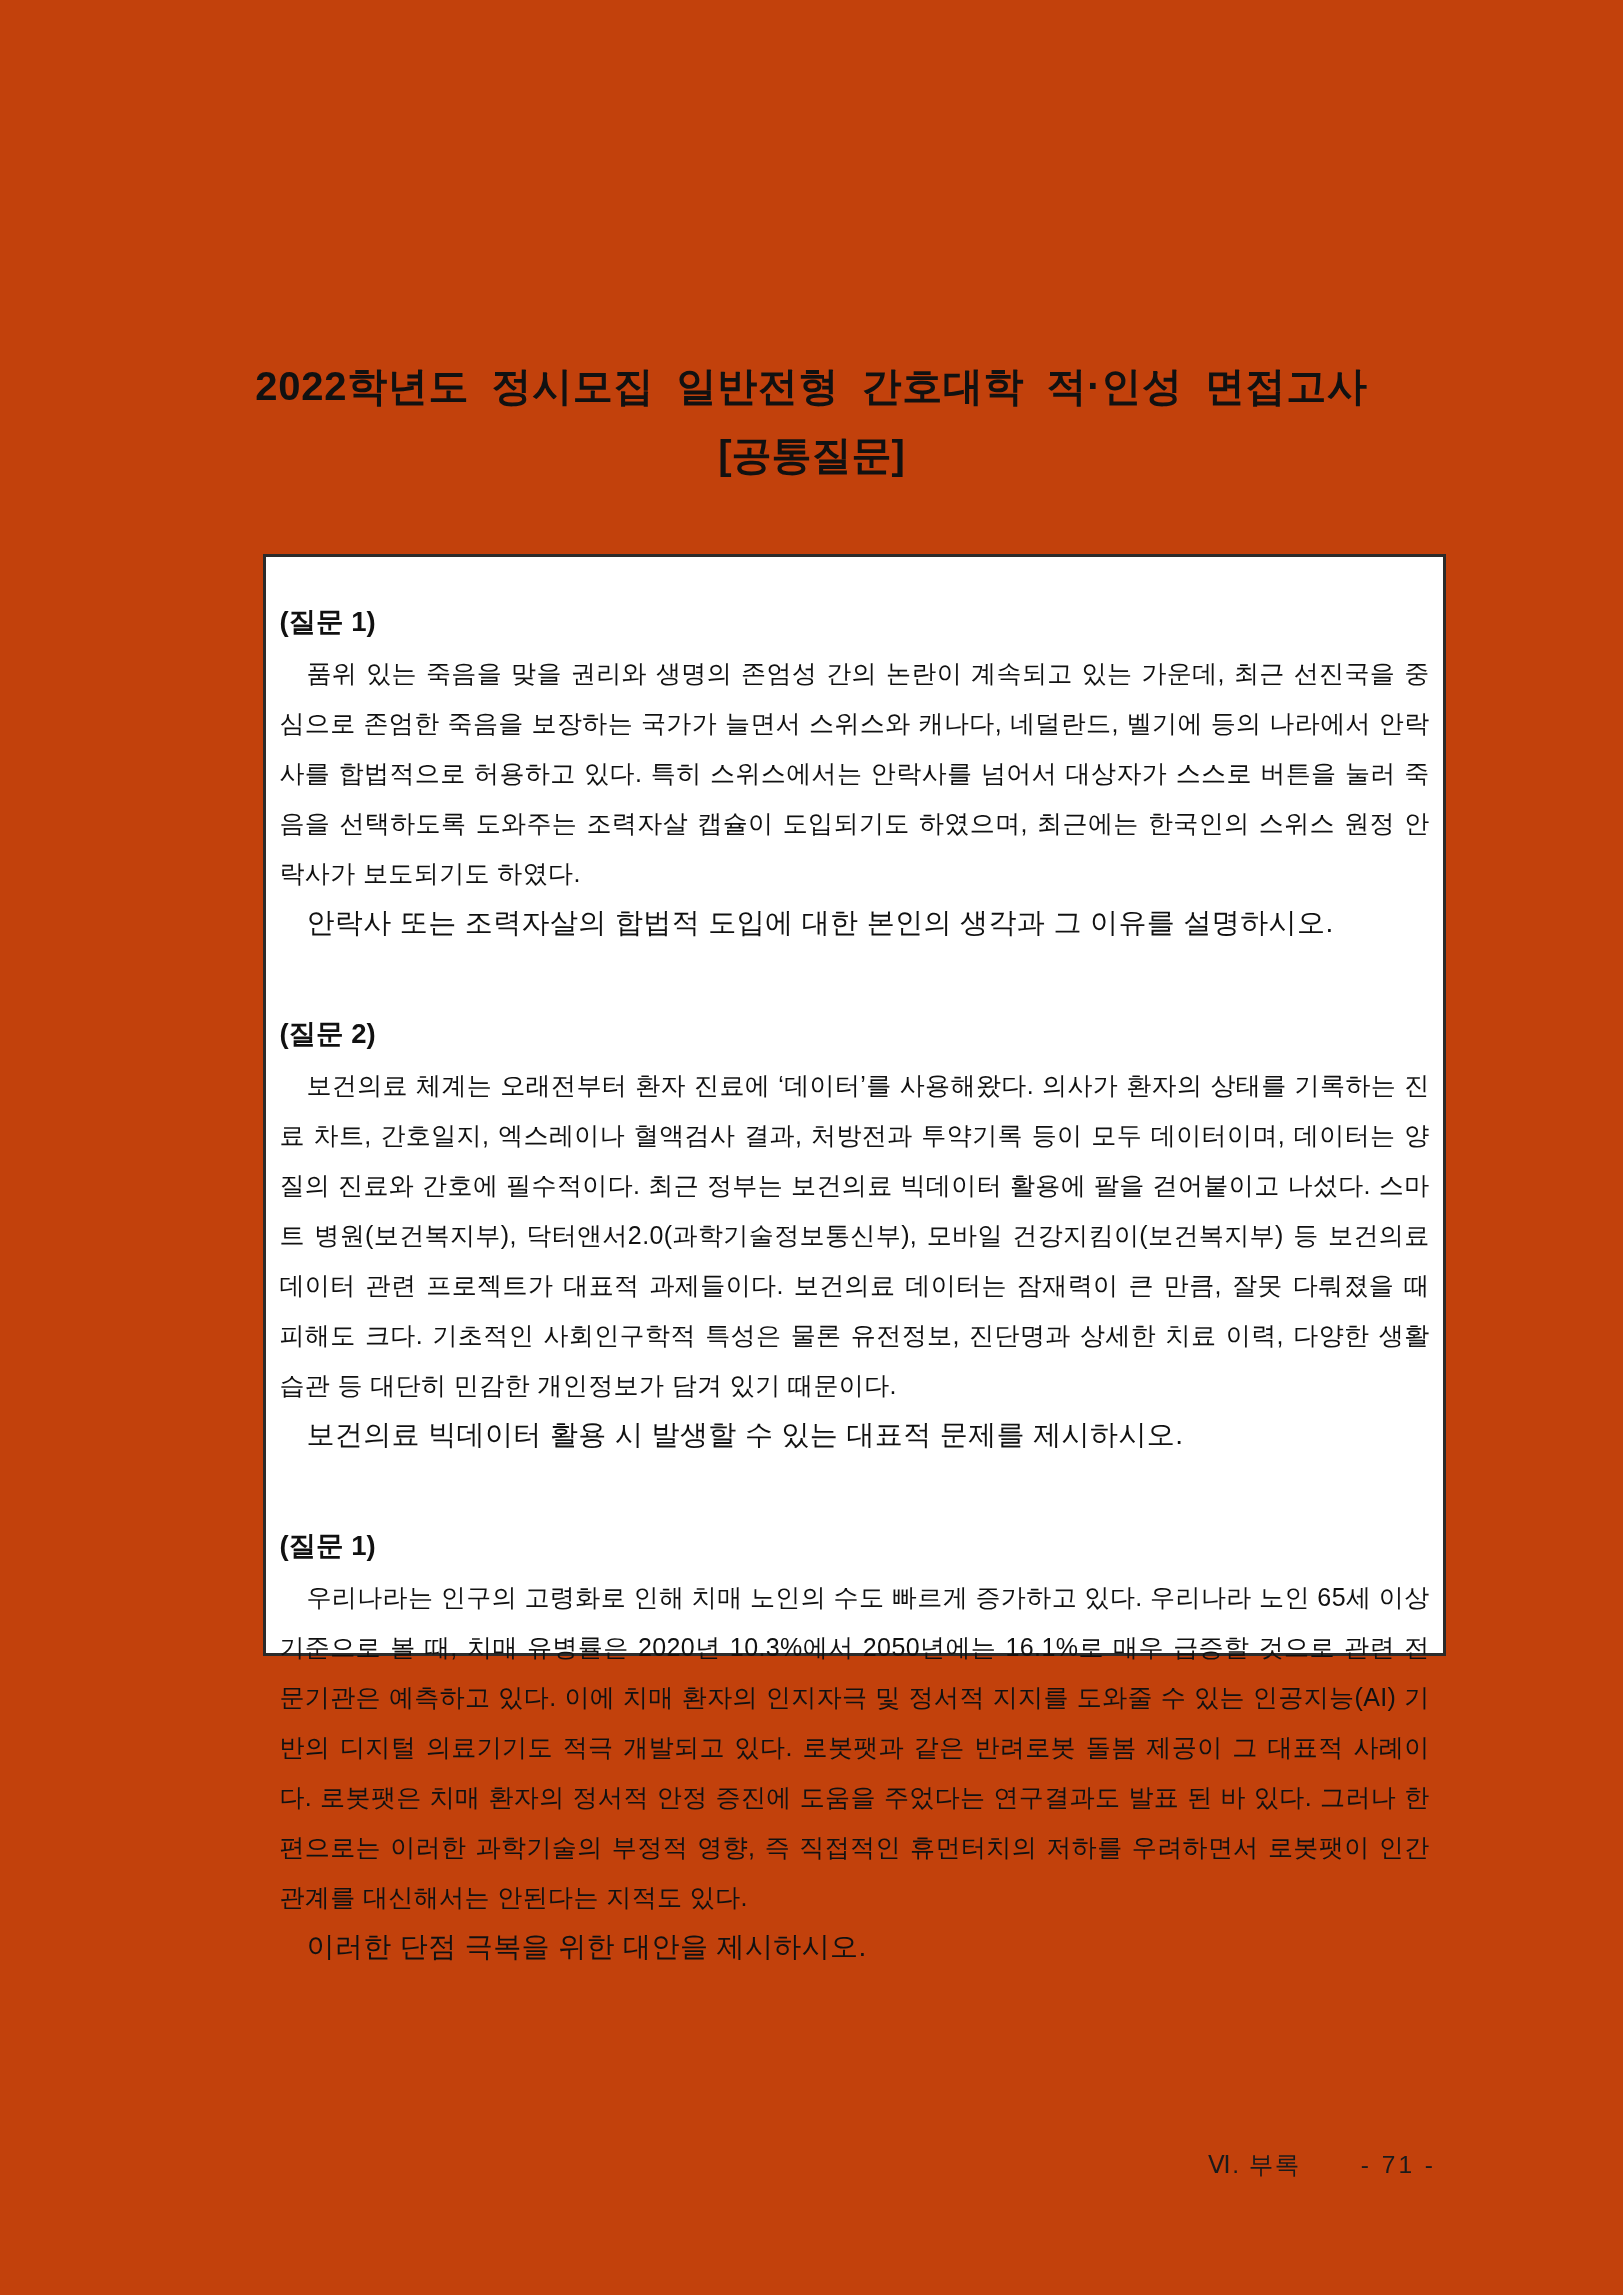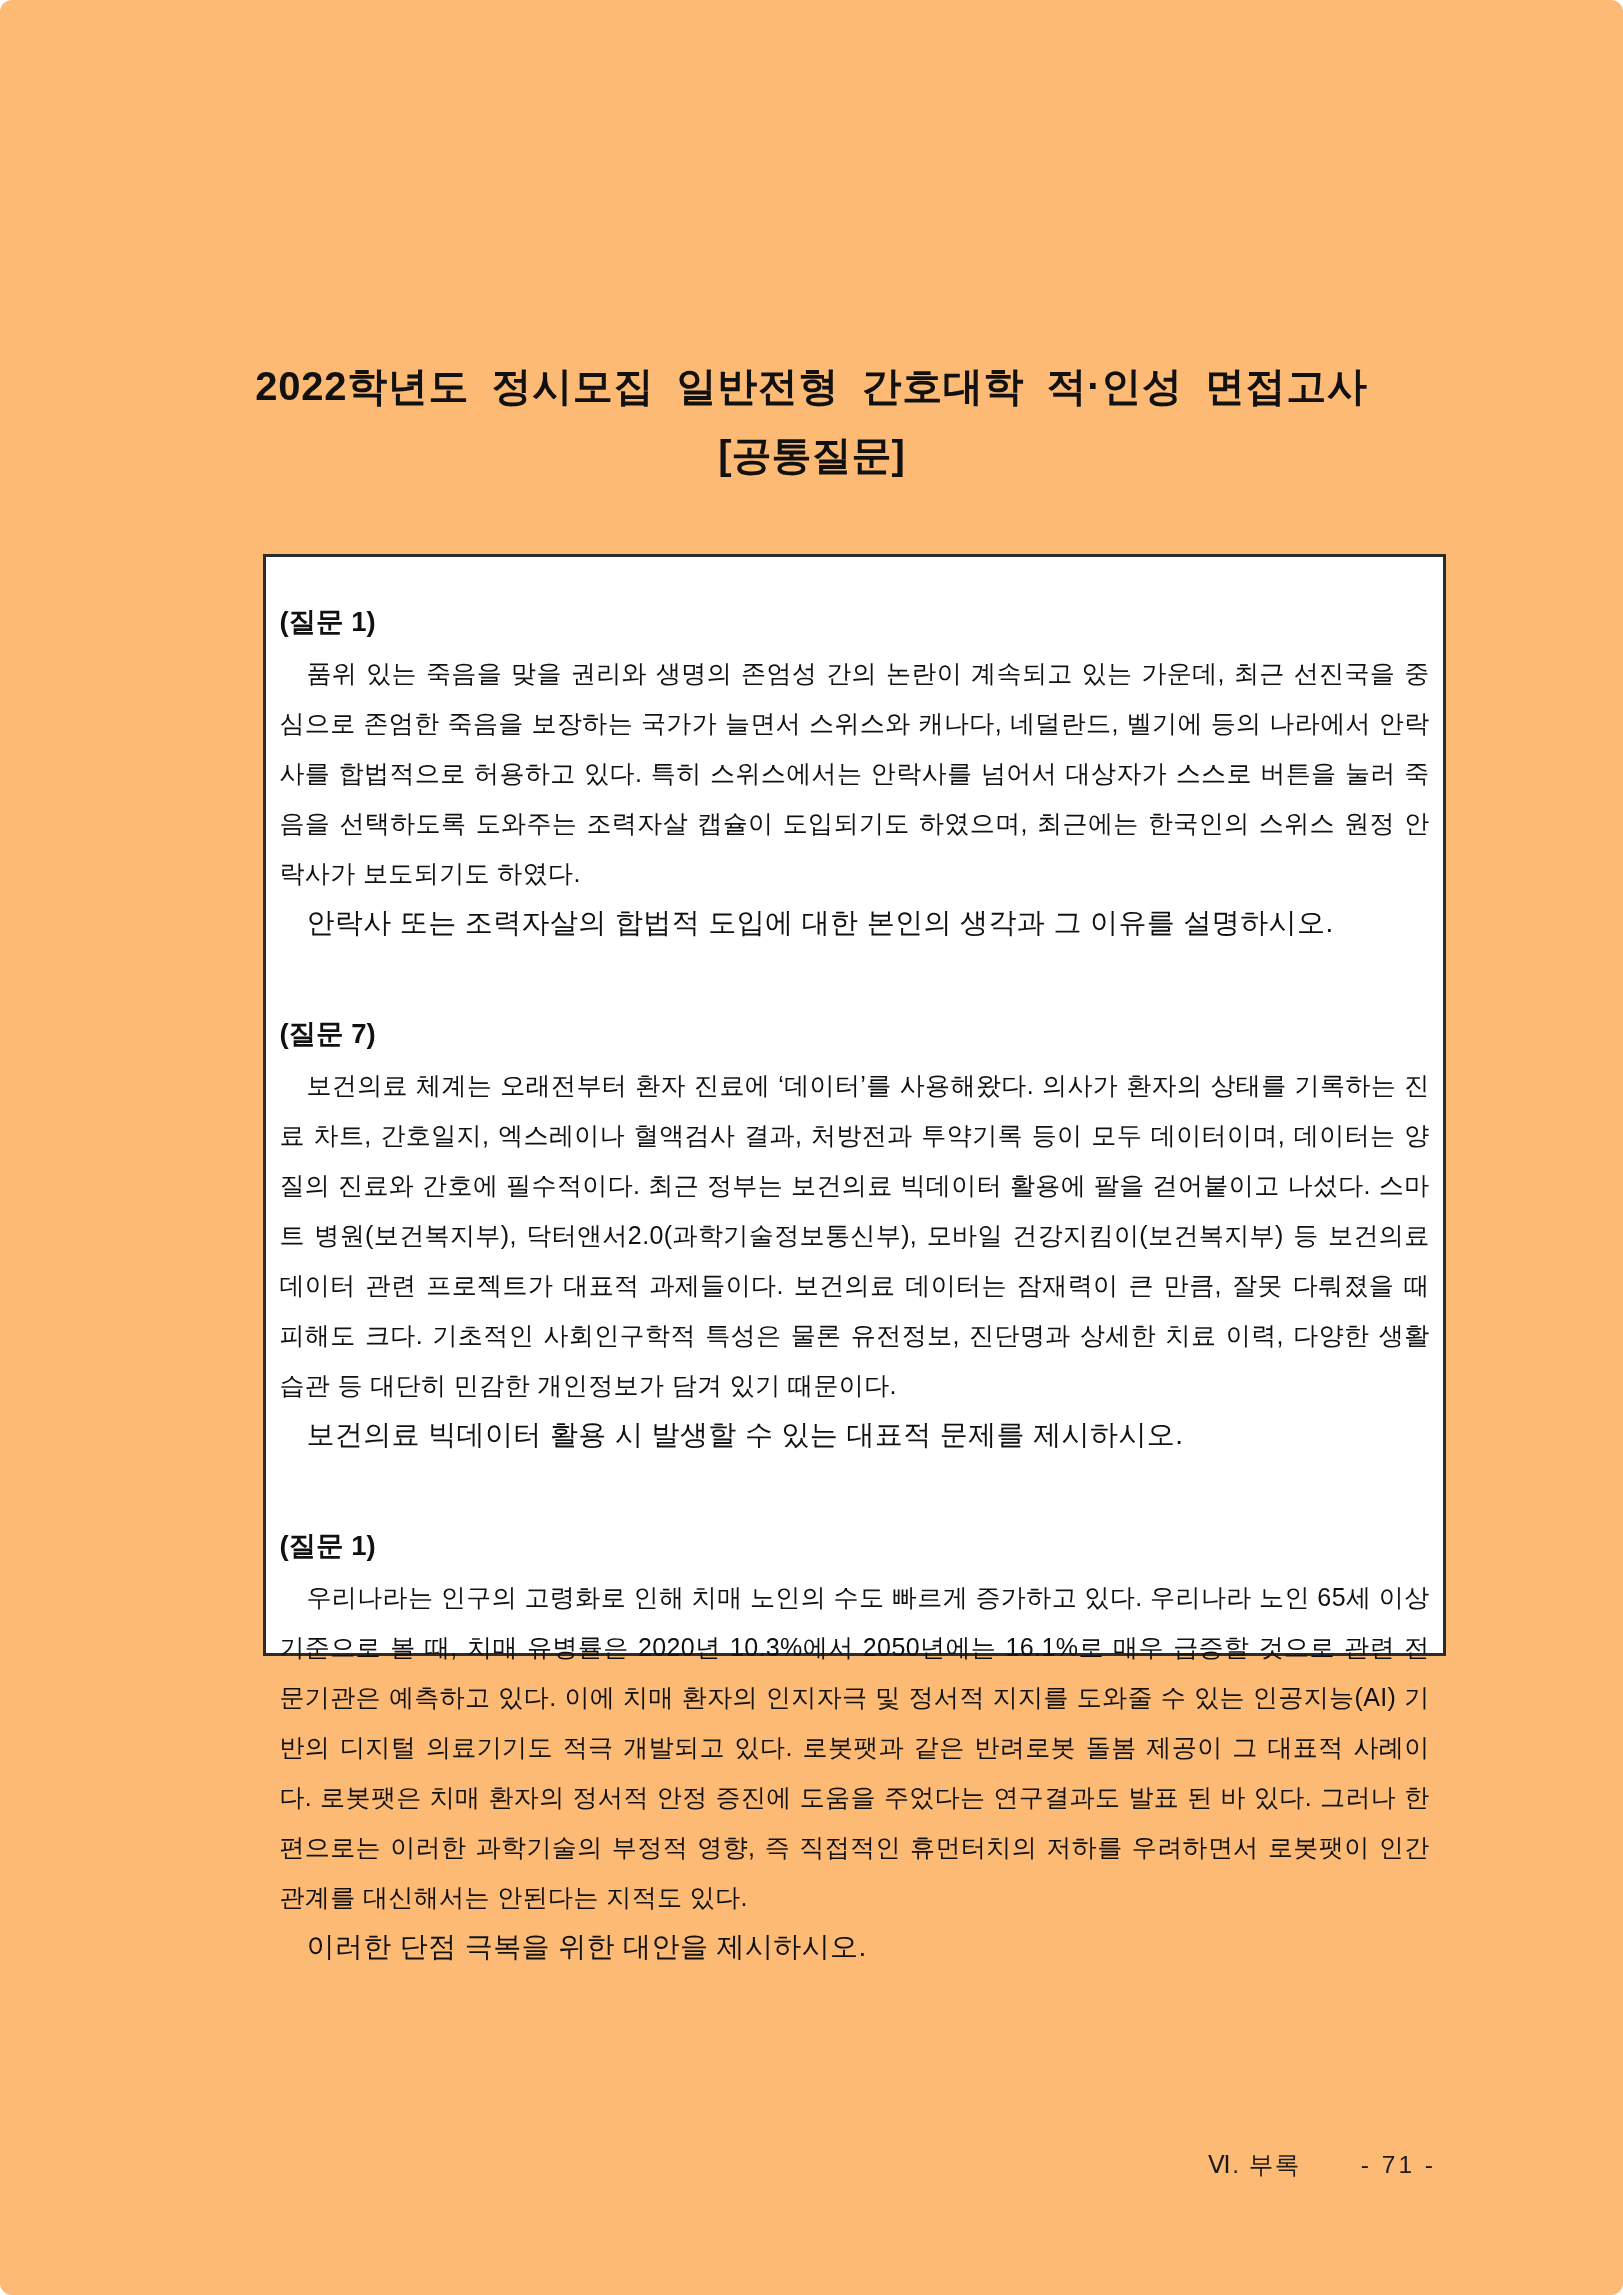--- a/index.html
+++ b/index.html
@@ -10,22 +10,21 @@
   body {
     width: 1623px;
     height: 2295px;
     position: relative;
     font-family: "Liberation Sans", "DejaVu Sans", sans-serif;
     color: #111111;
   }
   .page {
     position: absolute;
     inset: 0;
-    background: #fdba74;
-    border-radius: 12px;
+    background: #c2410c;
   }
   .title-block {
     position: absolute;
     top: 359px;
     left: 220px;
     width: 1183px;
     text-align: center;
   }
   .title-line {
     font-size: 40px;
@@ -108,21 +107,21 @@
 
   <div class="question-box">
 
     <div class="q-section">
       <p class="q-heading">(질문 1)</p>
       <p class="q-body">품위 있는 죽음을 맞을 권리와 생명의 존엄성 간의 논란이 계속되고 있는 가운데, 최근 선진국을 중심으로 존엄한 죽음을 보장하는 국가가 늘면서 스위스와 캐나다, 네덜란드, 벨기에 등의 나라에서 안락사를 합법적으로 허용하고 있다. 특히 스위스에서는 안락사를 넘어서 대상자가 스스로 버튼을 눌러 죽음을 선택하도록 도와주는 조력자살 캡슐이 도입되기도 하였으며, 최근에는 한국인의 스위스 원정 안락사가 보도되기도 하였다.</p>
       <p class="q-prompt">안락사 또는 조력자살의 합법적 도입에 대한 본인의 생각과 그 이유를 설명하시오.</p>
     </div>
 
     <div class="q-section">
-      <p class="q-heading">(질문 7)</p>
+      <p class="q-heading">(질문 2)</p>
       <p class="q-body">보건의료 체계는 오래전부터 환자 진료에 ‘데이터’를 사용해왔다. 의사가 환자의 상태를 기록하는 진료 차트, 간호일지, 엑스레이나 혈액검사 결과, 처방전과 투약기록 등이 모두 데이터이며, 데이터는 양질의 진료와 간호에 필수적이다. 최근 정부는 보건의료 빅데이터 활용에 팔을 걷어붙이고 나섰다. 스마트 병원(보건복지부), 닥터앤서2.0(과학기술정보통신부), 모바일 건강지킴이(보건복지부) 등 보건의료 데이터 관련 프로젝트가 대표적 과제들이다. 보건의료 데이터는 잠재력이 큰 만큼, 잘못 다뤄졌을 때 피해도 크다. 기초적인 사회인구학적 특성은 물론 유전정보, 진단명과 상세한 치료 이력, 다양한 생활습관 등 대단히 민감한 개인정보가 담겨 있기 때문이다.</p>
       <p class="q-prompt">보건의료 빅데이터 활용 시 발생할 수 있는 대표적 문제를 제시하시오.</p>
     </div>
 
     <div class="q-section">
       <p class="q-heading">(질문 1)</p>
       <p class="q-body">우리나라는 인구의 고령화로 인해 치매 노인의 수도 빠르게 증가하고 있다. 우리나라 노인 65세 이상 기준으로 볼 때, 치매 유병률은 2020년 10.3%에서 2050년에는 16.1%로 매우 급증할 것으로 관련 전문기관은 예측하고 있다. 이에 치매 환자의 인지자극 및 정서적 지지를 도와줄 수 있는 인공지능(AI) 기반의 디지털 의료기기도 적극 개발되고 있다. 로봇팻과 같은 반려로봇 돌봄 제공이 그 대표적 사례이다. 로봇팻은 치매 환자의 정서적 안정 증진에 도움을 주었다는 연구결과도 발표 된 바 있다. 그러나 한편으로는 이러한 과학기술의 부정적 영향, 즉 직접적인 휴먼터치의 저하를 우려하면서 로봇팻이 인간관계를 대신해서는 안된다는 지적도 있다.</p>
       <p class="q-prompt">이러한 단점 극복을 위한 대안을 제시하시오.</p>
     </div>
 

